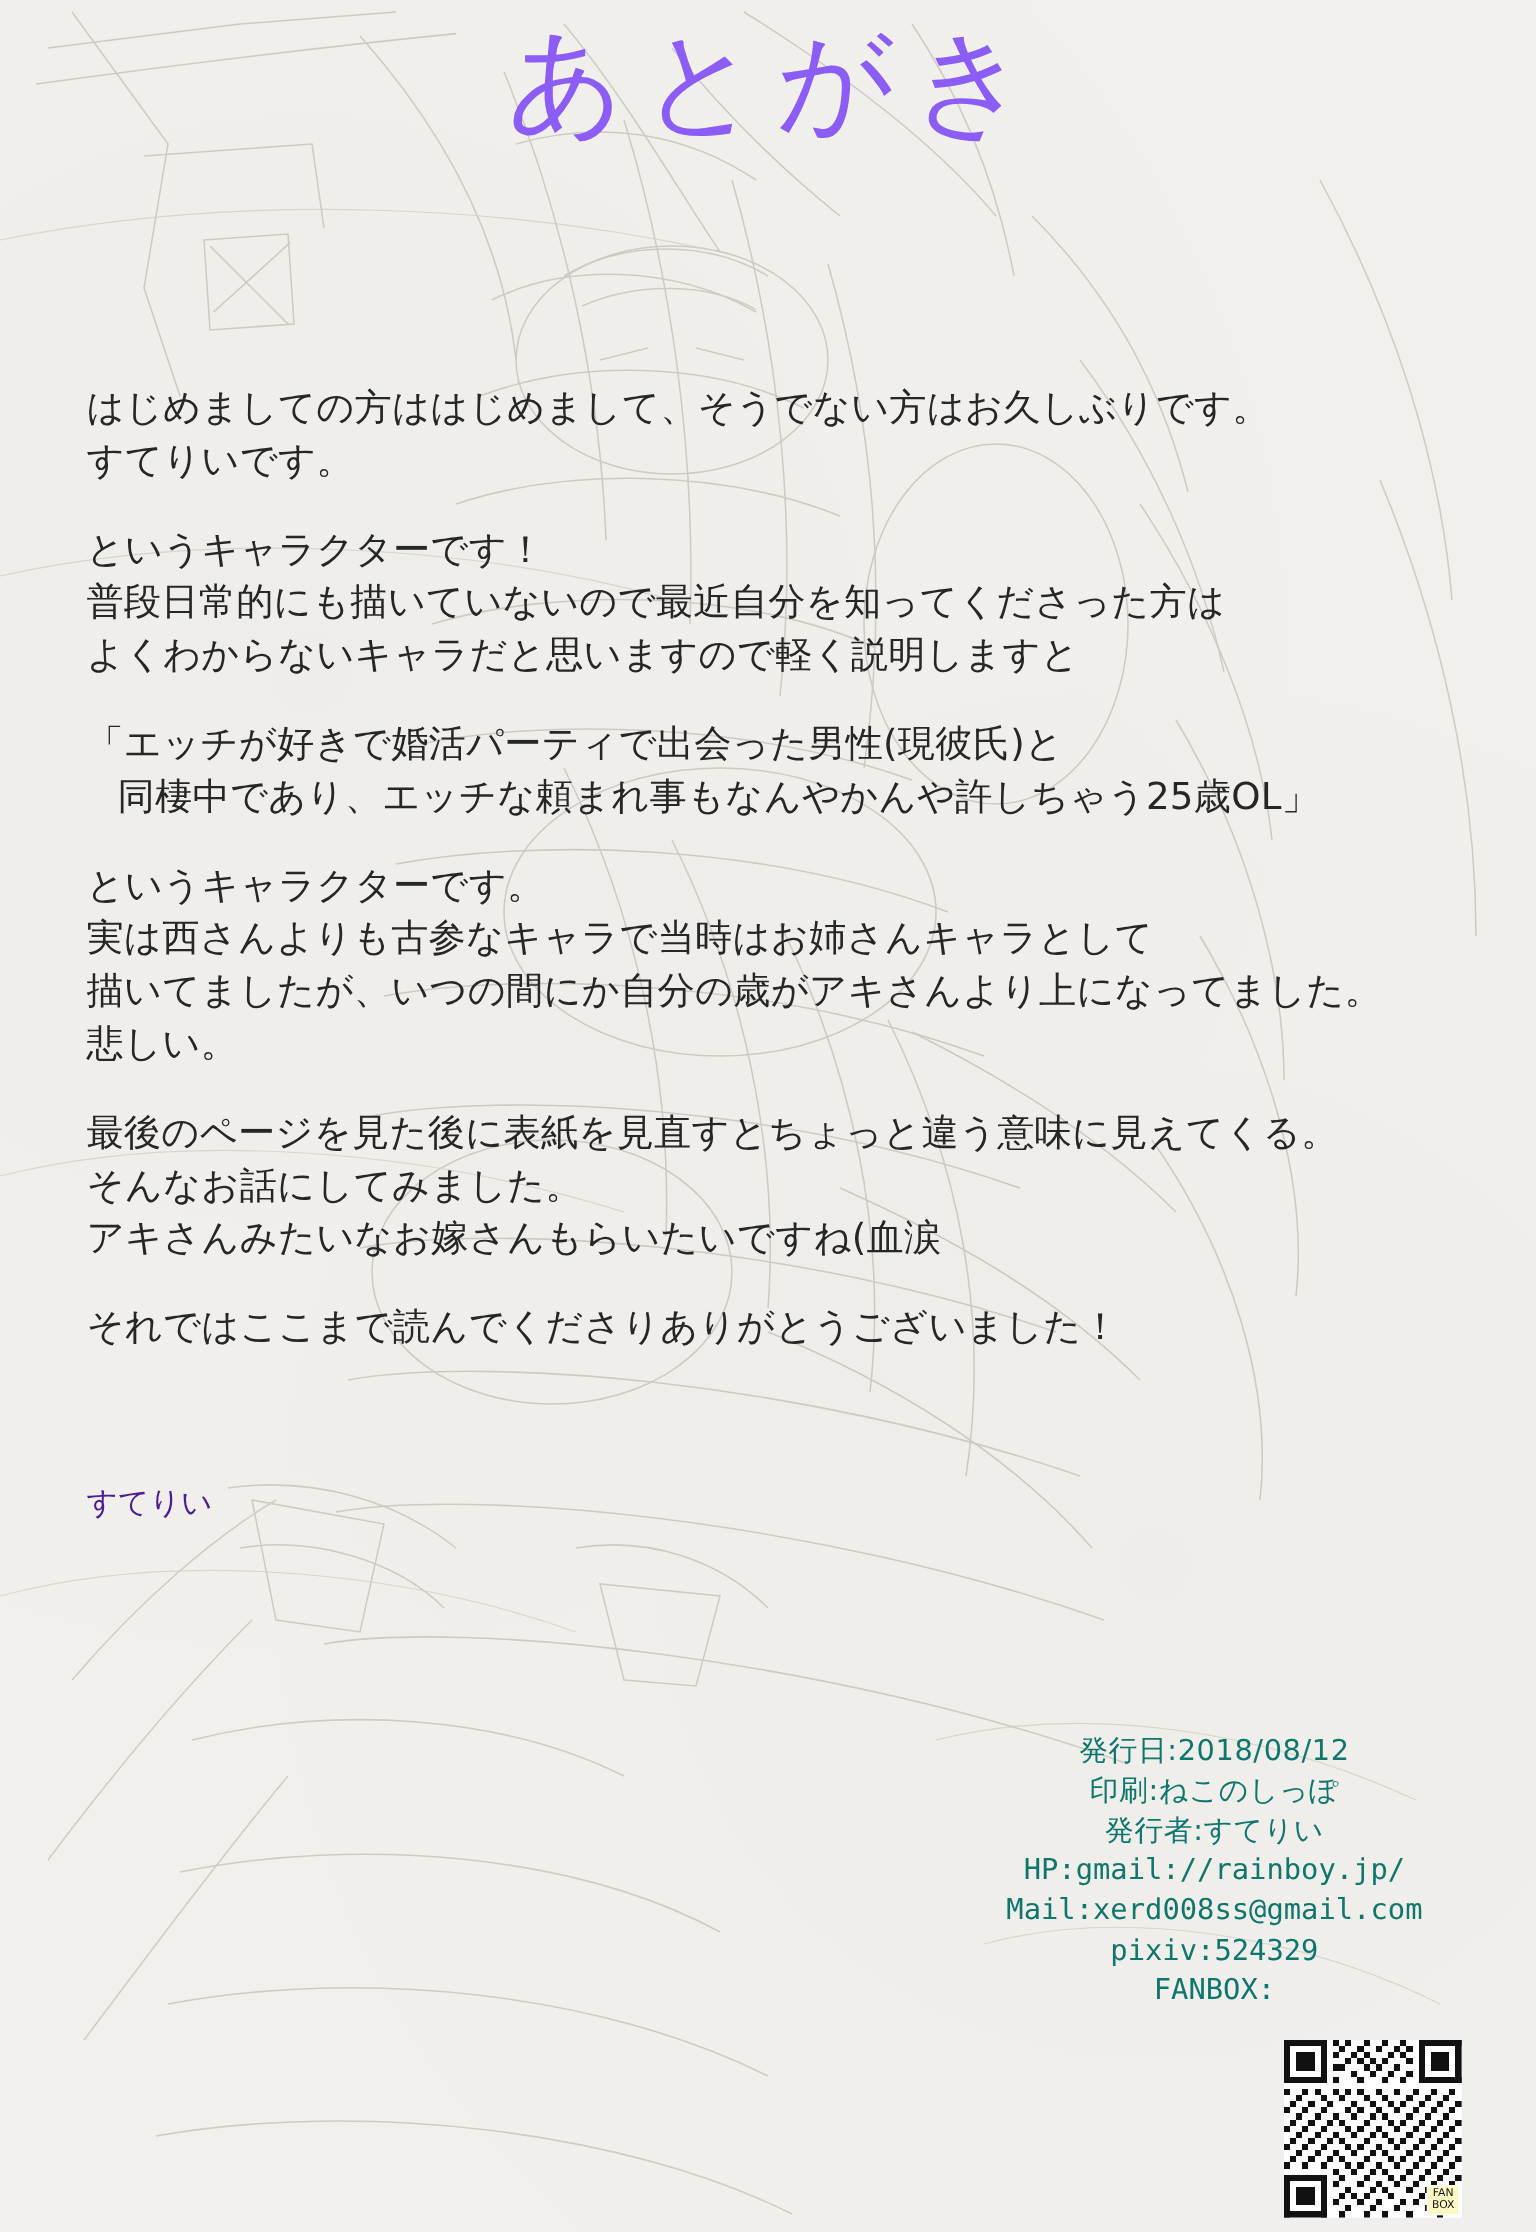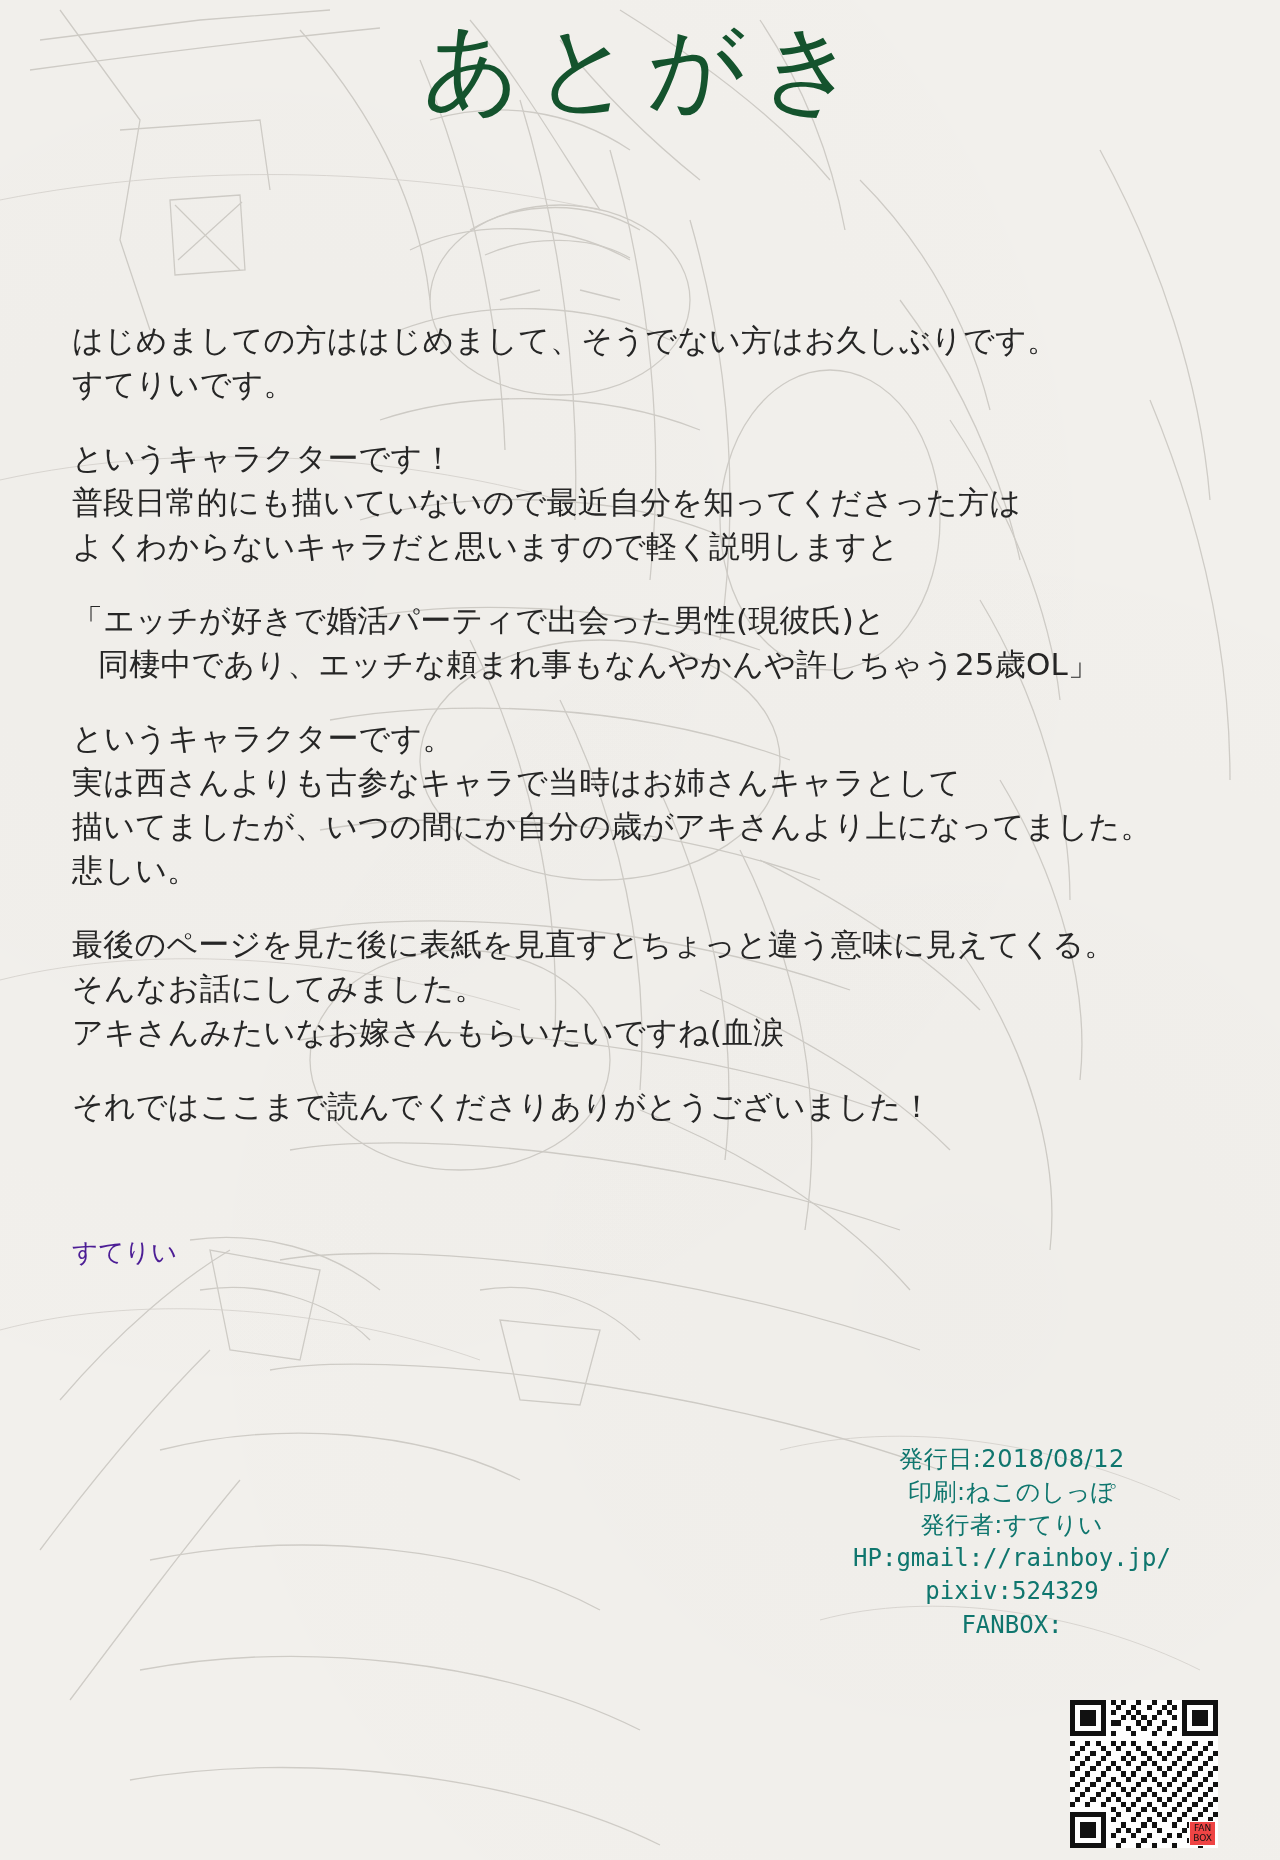--- a/index.html
+++ b/index.html
@@ -33,21 +33,21 @@
   .title {
     position: absolute;
     top: 18px;
     left: 0;
     width: 100%;
     text-align: center;
     font-family: "DejaVu Sans", sans-serif;
     font-size: 96px;
     line-height: 1.05;
     letter-spacing: 14px;
-    color: #14532d;
+    color: #8b5cf6;
     font-weight: 400;
     text-indent: 14px;
   }
 
   .body-text {
     position: absolute;
     left: 72px;
     top: 318px;
     width: 1080px;
     color: #262626;
@@ -105,21 +105,21 @@
   .qr {
     width: 148px;
     height: 148px;
     display: block;
     background: #fff;
   }
   .qr-label {
     position: absolute;
     right: 2px;
     bottom: 2px;
-    background: #ef4444;
+    background: #fef9c3;
     color: #111;
     font-family: "DejaVu Sans", sans-serif;
     font-size: 9px;
     line-height: 1.05;
     text-align: center;
     padding: 2px 3px;
     border: 1px solid #fff;
   }
 
   .paper-noise {
@@ -241,20 +241,21 @@
     <p>それではここまで読んでくださりありがとうございました！</p>
   </div>
 
   <div class="signature">すてりい</div>
 
   <div class="colophon">
     <div class="jp">発行日:2018/08/12</div>
     <div class="jp">印刷:ねこのしっぽ</div>
     <div class="jp">発行者:すてりい</div>
     <div>HP:gmail://rainboy.jp/</div>
+    <div>Mail:xerd008ss@gmail.com</div>
     <div>pixiv:524329</div>
     <div>FANBOX:</div>
   </div>
 
   <div class="qr-wrap">
     <svg class="qr" viewBox="0 0 29 29" shape-rendering="crispEdges" xmlns="http://www.w3.org/2000/svg">
       <rect width="29" height="29" fill="#ffffff"></rect>
       <g fill="#111111">
         <rect x="0" y="0" width="7" height="1"></rect>
           <rect x="0" y="6" width="7" height="1"></rect>

